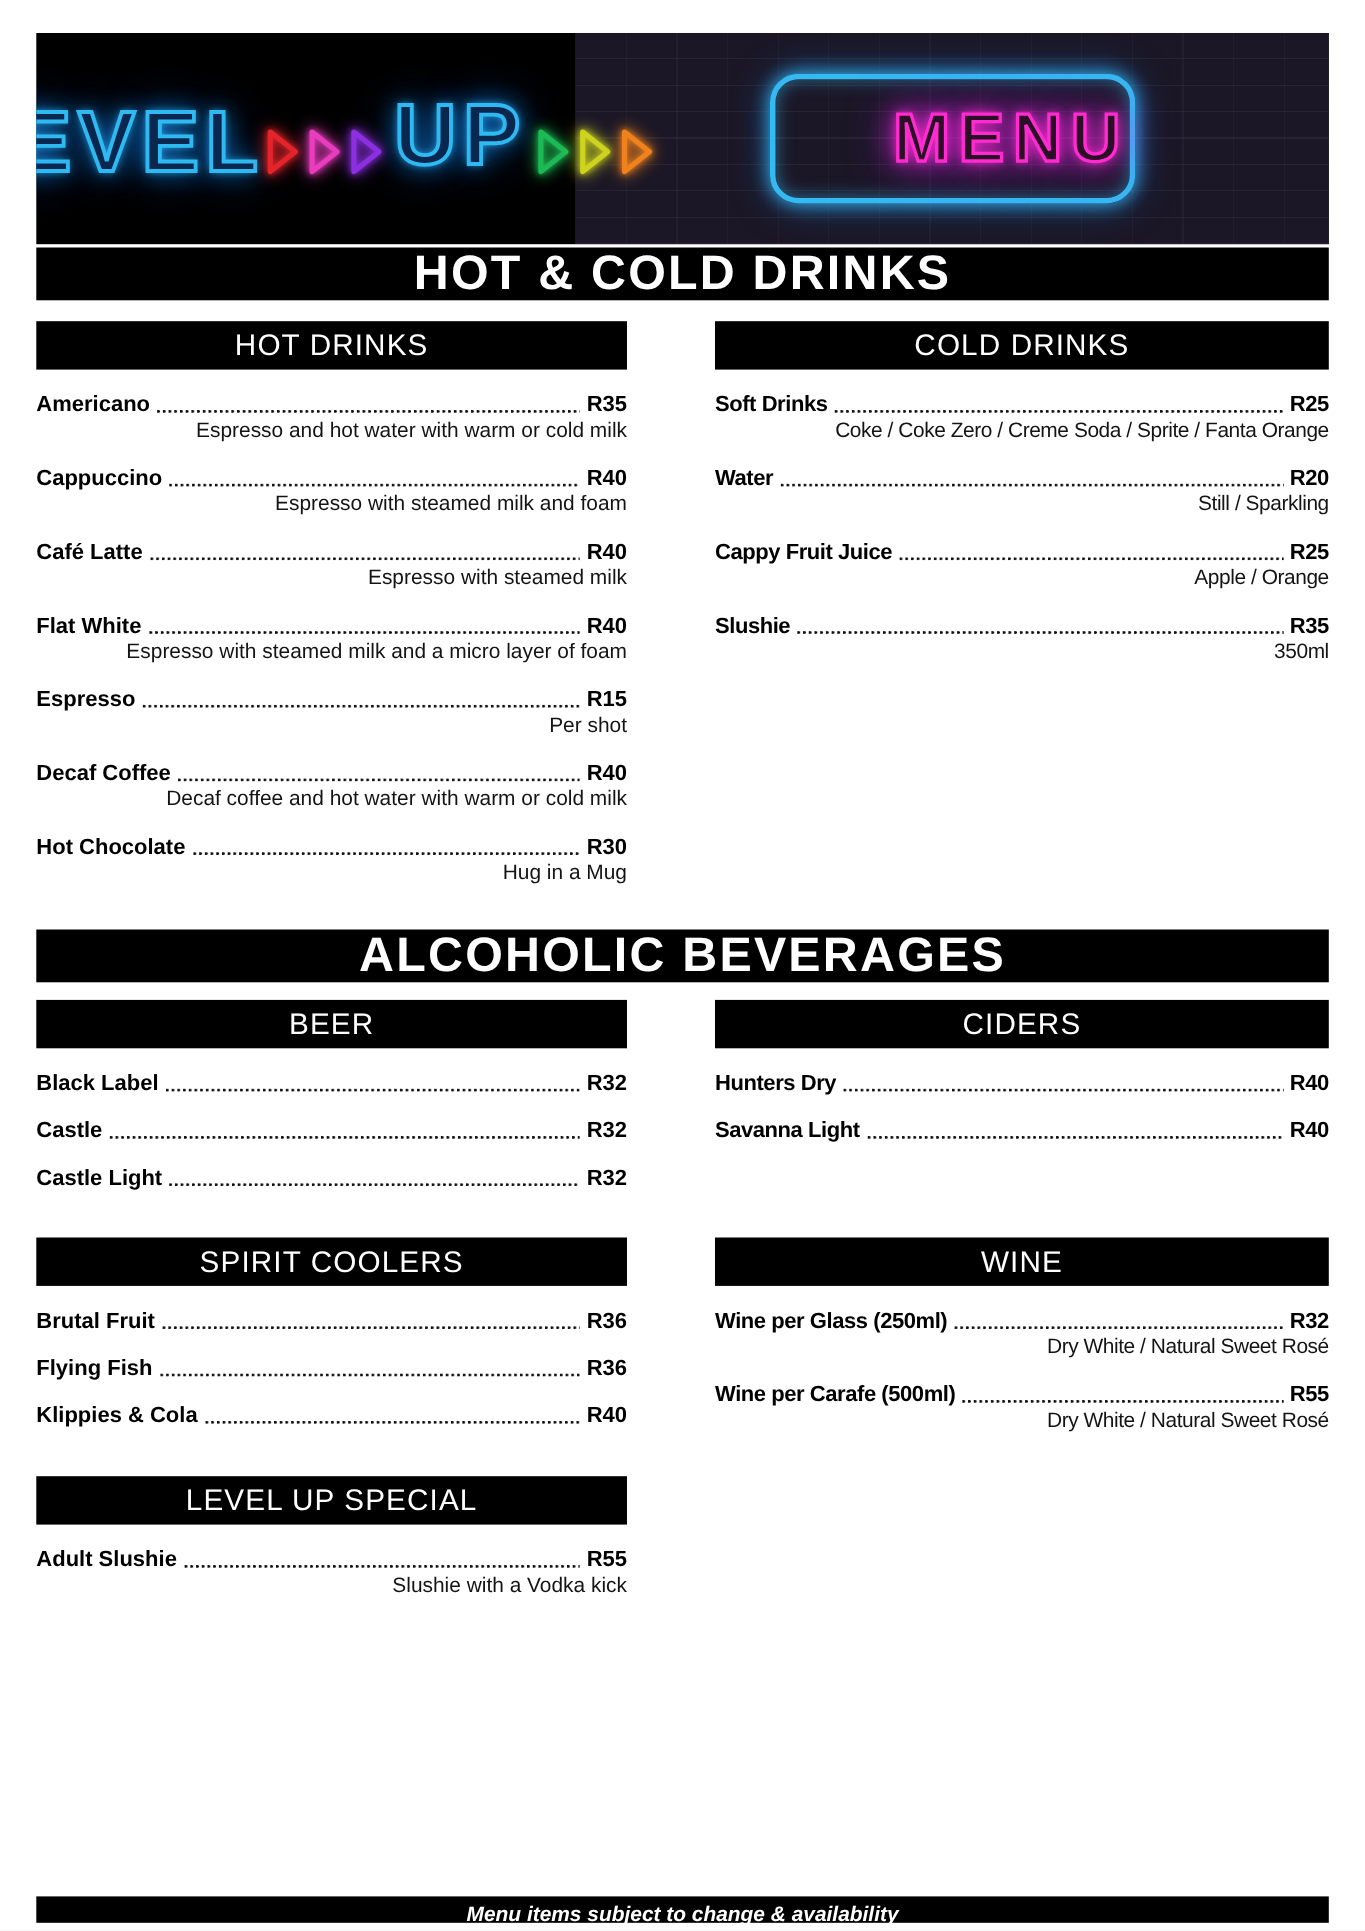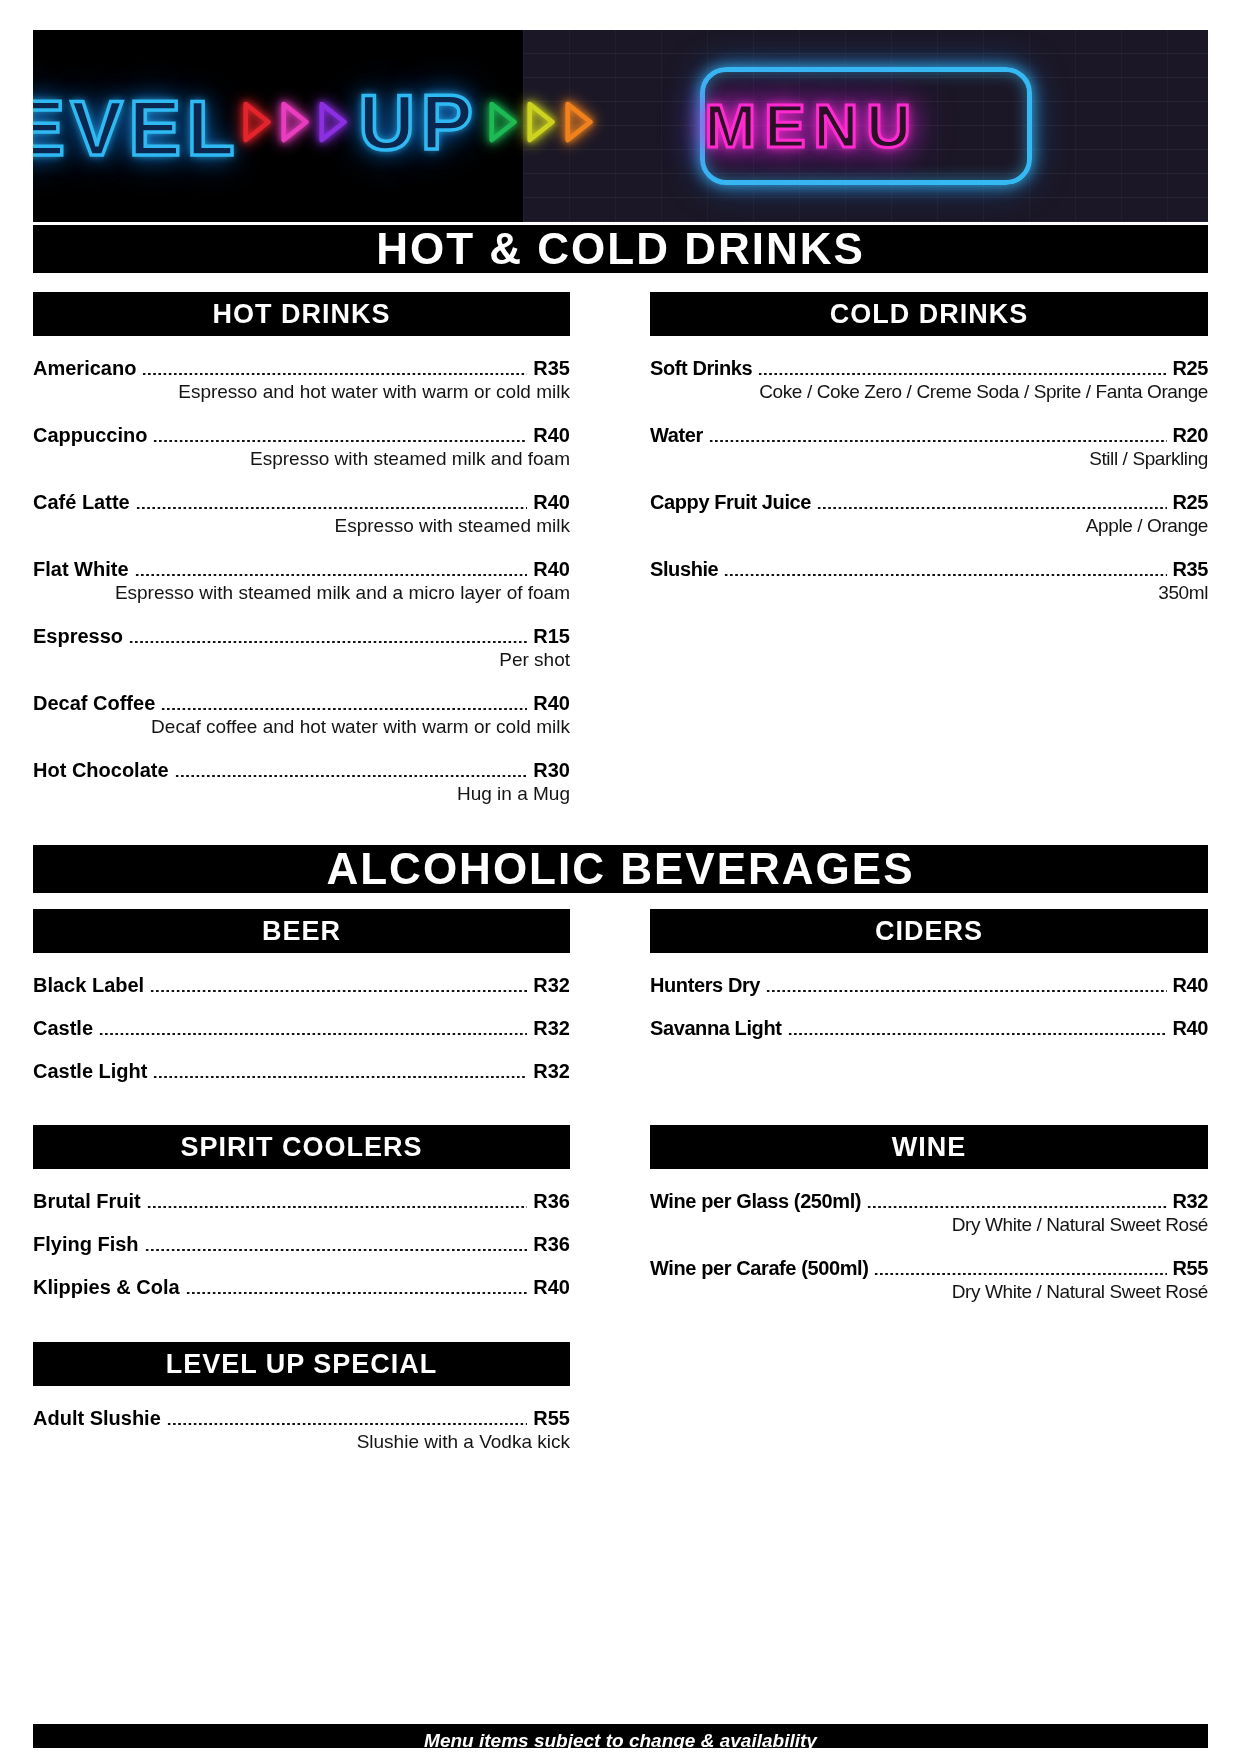--- a/index.html
+++ b/index.html
@@ -8,34 +8,34 @@
 
   
   .hero { position:absolute; left:33px; top:30px; width:1175px; height:192px; background:#000; display:flex; overflow:hidden; }
   .hero-left { width:490px; display:flex; flex-direction:row; align-items:center; justify-content:center; padding-top:4px; }
   .neon-word {
     font-weight:800; font-size:78px; line-height:1; letter-spacing:6px;
     color:var(--logo-fill,#0a2750);
     -webkit-text-stroke:3.5px var(--neon-blue,#2fb9f2);
     text-shadow:0 0 8px var(--neon-blue,#2fb9f2), 0 0 22px #1278d4, 0 0 40px #0b4fa0;
   }
-  .neon-row { display:flex; align-items:center; gap:8px; margin-top:-12px; }
+  .neon-row { display:flex; align-items:flex-end; gap:8px; margin-top:-12px; }
   .chevs { display:flex; align-items:center; gap:4px; }
   .chev { filter:drop-shadow(0 0 3px currentColor) drop-shadow(0 0 7px currentColor); }
   .chev path { stroke:currentColor; fill:none; stroke-width:5; stroke-linejoin:round; stroke-linecap:round; }
   .hero-right {
     flex:1; display:flex; align-items:center; justify-content:center;
     background-color:#1b1726;
     background-image:
       repeating-linear-gradient(0deg, rgba(255,255,255,.05) 0 1px, transparent 1px 24px),
       repeating-linear-gradient(90deg, rgba(255,255,255,.03) 0 1px, transparent 1px 46px);
   }
   .menu-frame {
     width:332px; height:118px; border:5px solid var(--menu-frame-blue,#35b9f2); border-radius:26px;
-    display:flex; align-items:center; justify-content:flex-start;
+    display:flex; align-items:center; justify-content:flex-end;
     box-shadow:0 0 16px rgba(53,185,242,.95), 0 0 34px rgba(30,120,220,.55), inset 0 0 16px rgba(53,185,242,.55);
   }
   .menu-text {
     font-weight:800; font-size:62px; letter-spacing:8px; line-height:1;
     color:#2b0f26;
     -webkit-text-stroke:3px var(--neon-pink,#ff2bd1);
     text-shadow:0 0 10px var(--neon-pink,#ff2bd1), 0 0 26px var(--neon-pink,#ff2bd1), 0 0 44px #b515ff;
   }
 
   
@@ -43,21 +43,21 @@
     margin:33px 33px 0; background:#000; color:#fff; text-align:center;
     font-weight:700; font-size:44px; height:48px; line-height:48px; letter-spacing:2px;
   }
   .banner.tight { margin-top:20px; }
   .cols { margin:19px 33px 0; display:flex; justify-content:space-between; align-items:flex-start; }
   .cols.s2 { margin-top:16px; }
   .col-a { width:537px; }
   .col-b { width:558px; }
   .block-title {
     background:#000; color:#fff; text-align:center;
-    font-weight:700; font-size:27px; height:44px; line-height:44px; letter-spacing:1px;
+    font-weight:400; font-size:27px; height:44px; line-height:44px; letter-spacing:1px;
   }
   .h216 { height:216px; }
   .h217 { height:217px; }
   .items { padding-top:20px; }
   .item { margin-bottom:19px;text-align:right; }
   .row { display:flex; align-items:baseline; font-weight:700; font-size:20px; line-height:24px; color:#000; }
   .leader {
     flex:1; height:4px; margin:0 6px; align-self:flex-end; margin-bottom:4px;
     background-image:radial-gradient(circle at 2px 2px, #111 1.15px, transparent 1.5px);
     background-size:5.2px 4px; background-repeat:repeat-x;

